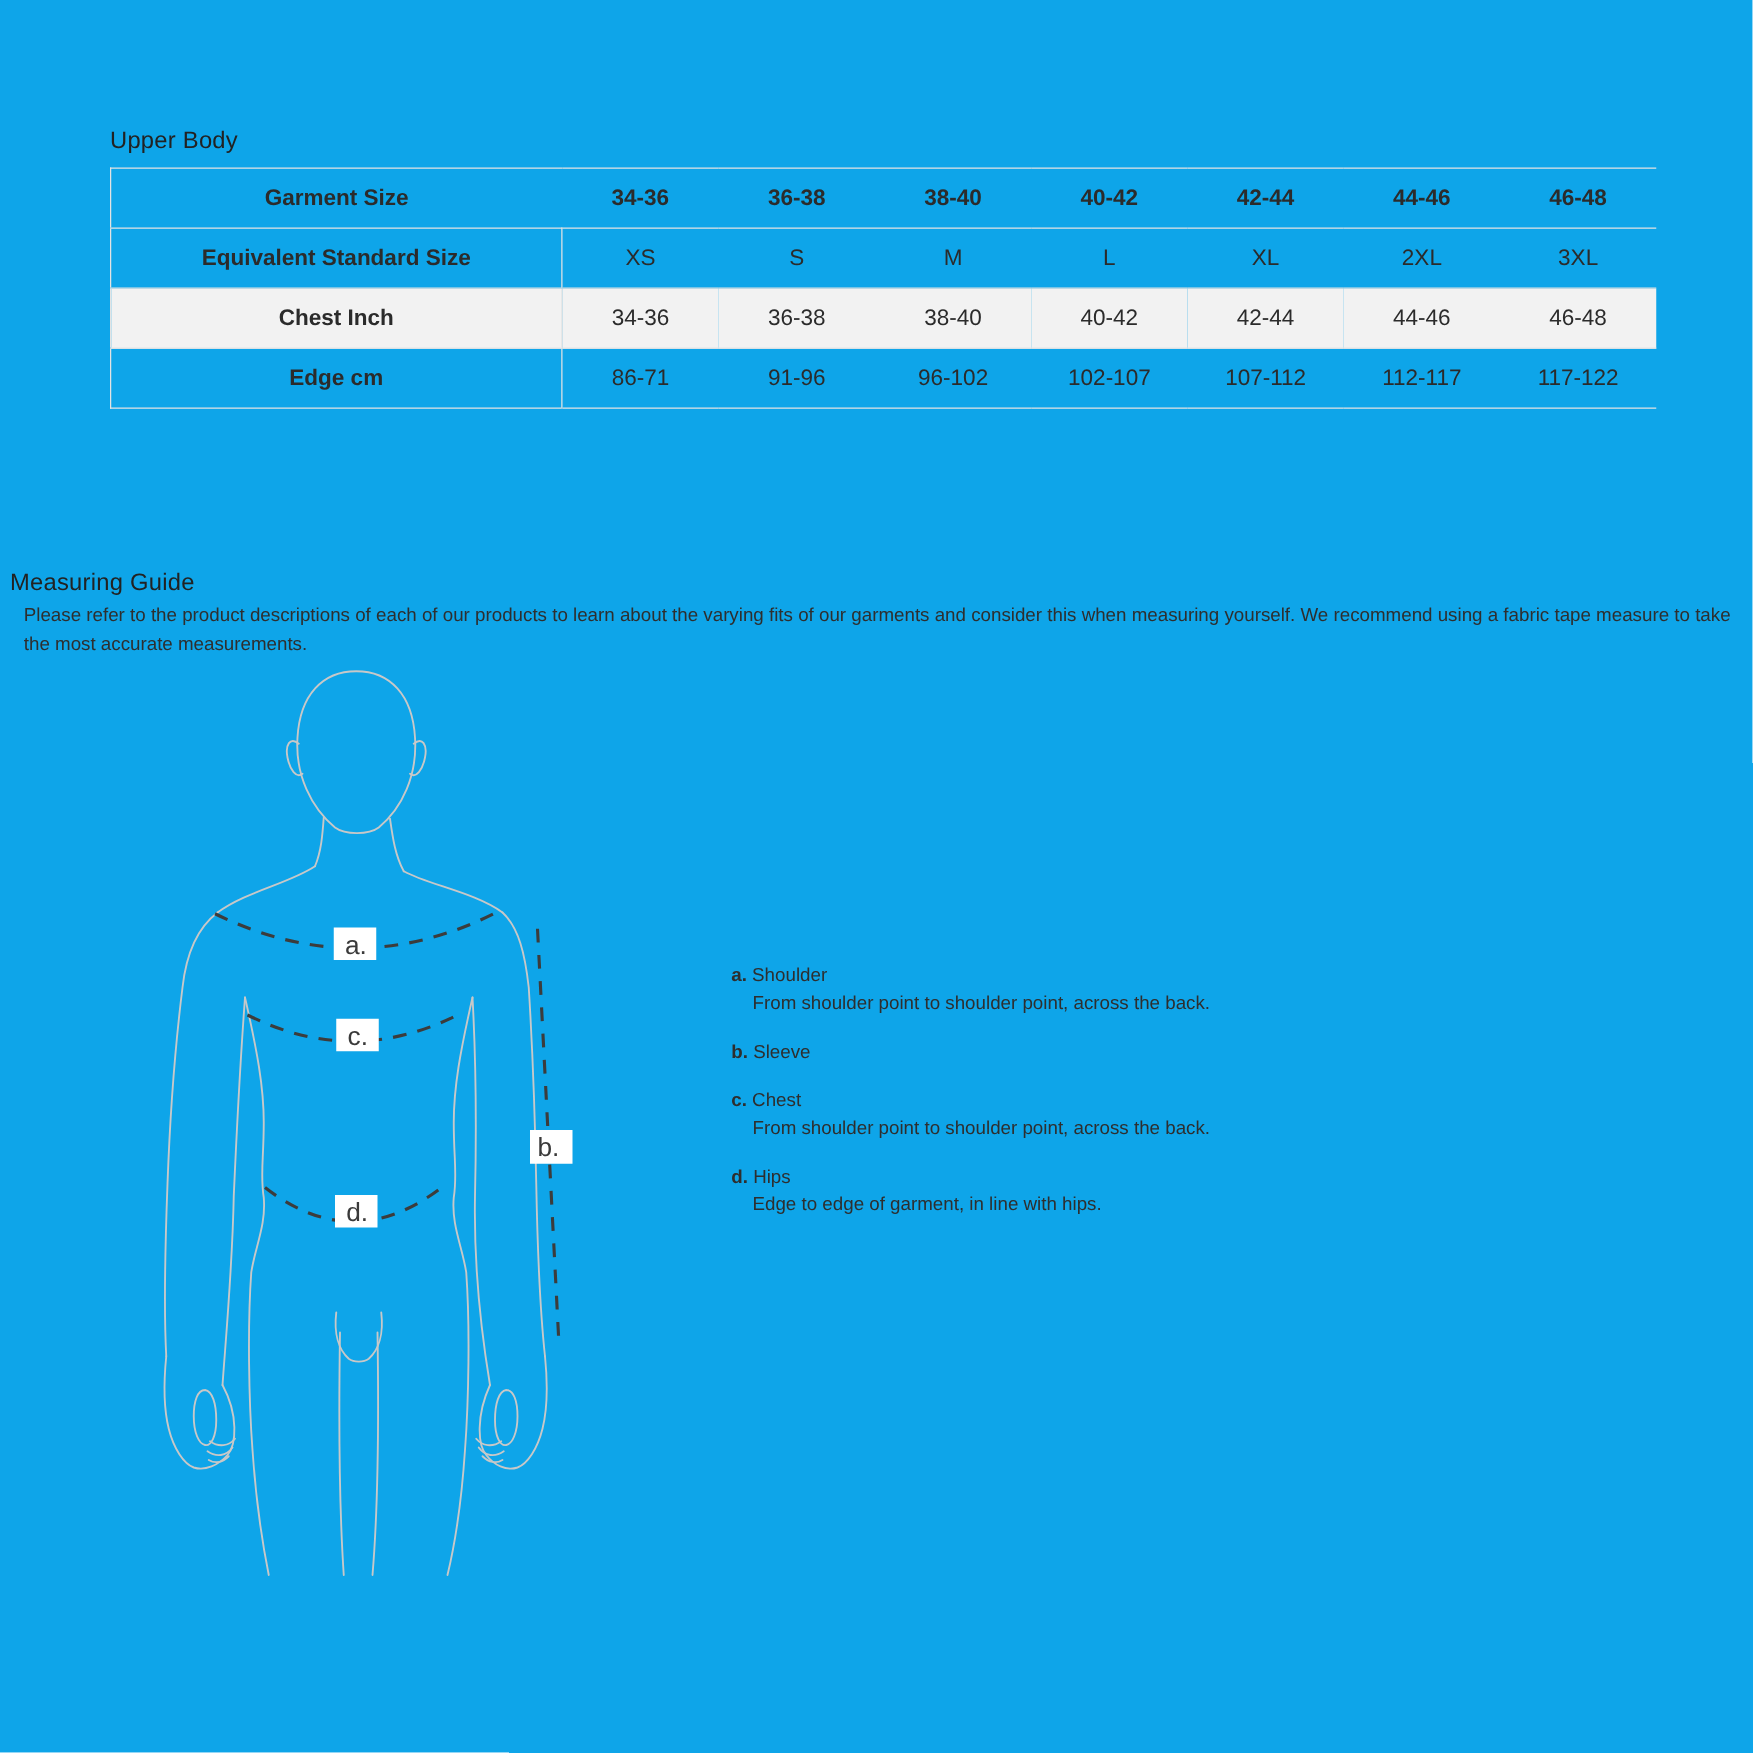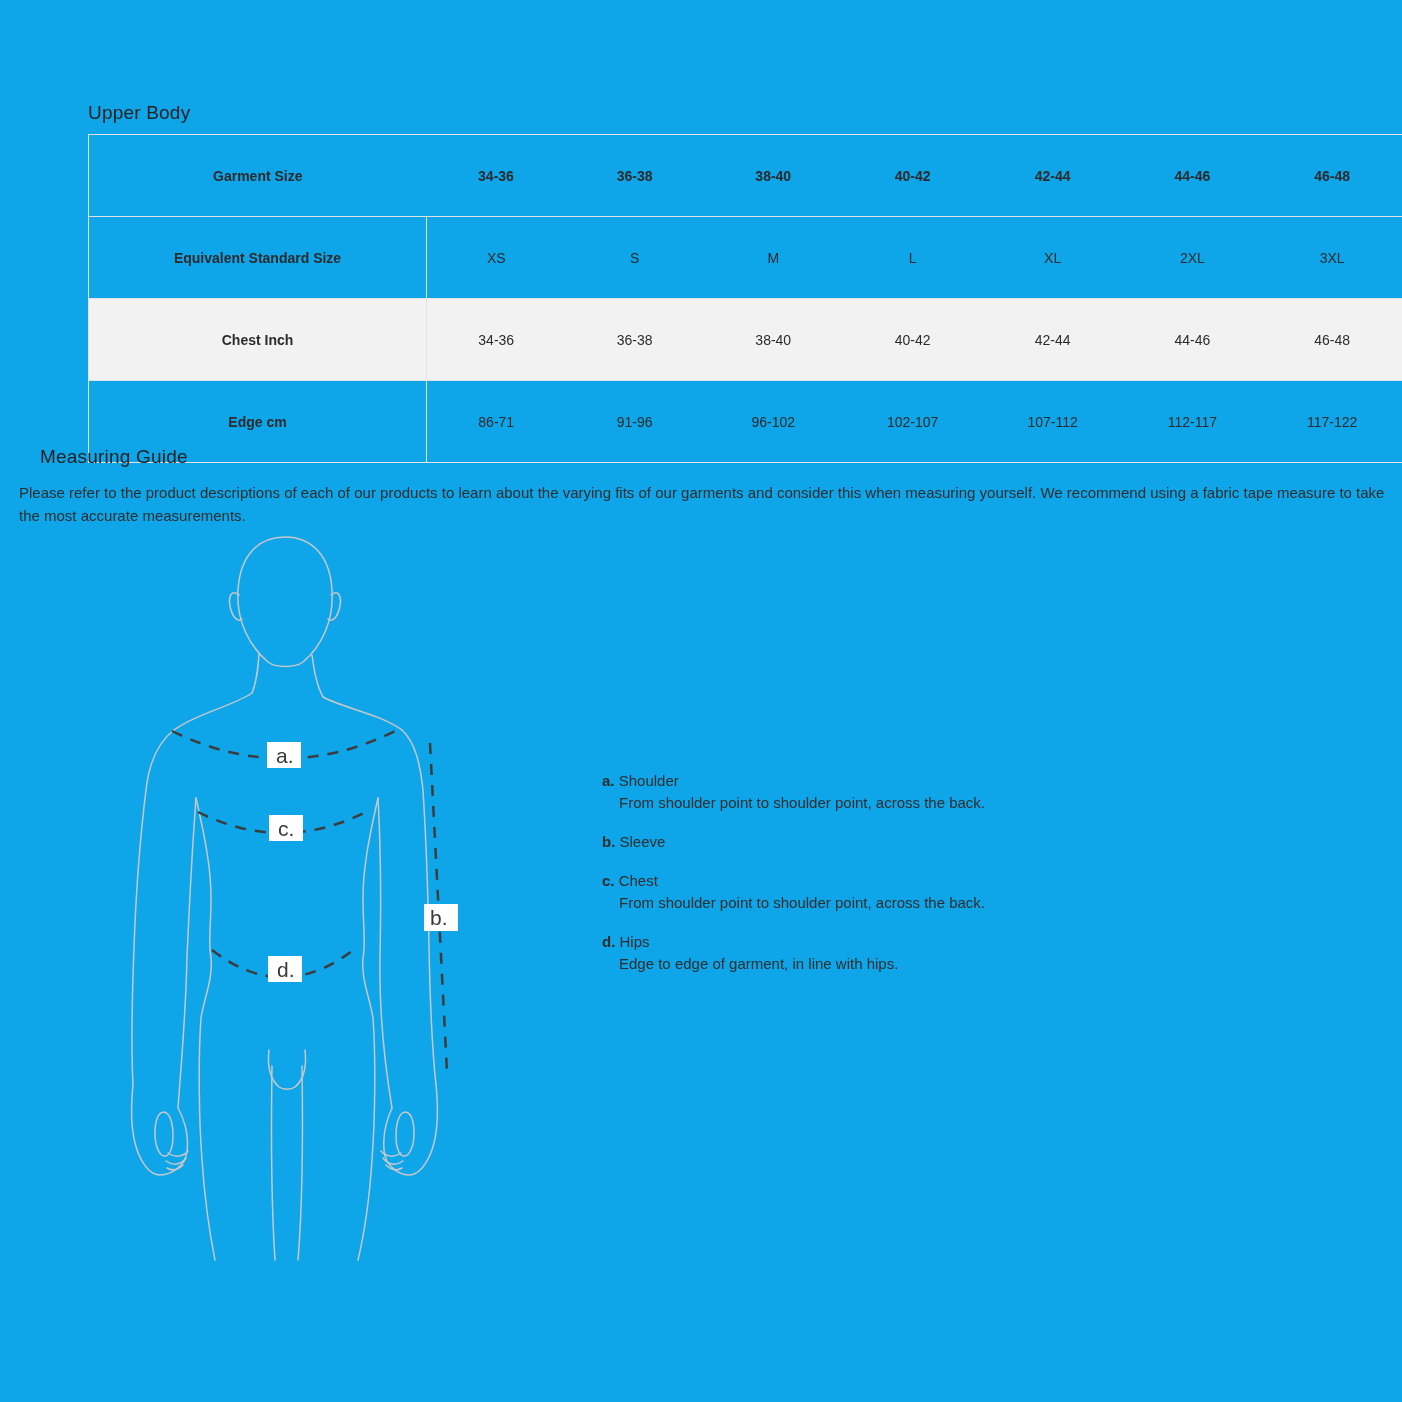--- a/index.html
+++ b/index.html
@@ -4,30 +4,30 @@
 <style>
   html,body{margin:0;padding:0;background:#fff;}
   .page{
     position:relative;width:1402px;height:1402px;background:#0ea5e9;overflow:hidden;
     font-family:"Liberation Sans",sans-serif;color:#2e2e2e;
   }
   .section-title{
     position:absolute;margin:0;font-size:19px;font-weight:500;color:#222222;letter-spacing:.2px;
   }
   #upper-body-title{left:88px;top:102px;}
-  #measuring-guide-title{left:8px;top:446px;margin-left:32px;}
+  #measuring-guide-title{left:8px;top:456px;}
 
   
   table.size-table{
     position:absolute;left:88px;top:134px;border-collapse:collapse;table-layout:fixed;
     border:1px solid #e3e3e3;border-right:0;
   }
   table.size-table td{
     width:125px;height:47px;text-align:center;vertical-align:middle;
-    font-size:14px;color:#2b2b2b;padding:17px;
+    font-size:18px;color:#2b2b2b;padding:0;
   }
   table.size-table td.lbl{width:360px;font-weight:bold;}
   table.size-table tr.hdr td{font-weight:bold;}
   table.size-table tr + tr td{border-top:1px solid #e3e3e3;}
   table.size-table tr:not(.hdr) td.lbl{border-right:1px solid #e3e3e3;}
   table.size-table tr.shaded td{background:#f2f2f2;}
 
   
   p.intro{
     position:absolute;left:8px;top:470px;width:1390px;margin:11px;
@@ -37,21 +37,21 @@
   
   svg.figure{position:absolute;left:120px;top:530px;}
   svg.figure path.body{fill:none;stroke:#c8c8c8;stroke-width:1.5;stroke-linecap:round;stroke-linejoin:round;}
   svg.figure path.dash{fill:none;stroke:#3c3c3c;stroke-width:2.5;}
   svg.figure path.arc{stroke-dasharray:11 9;}
   svg.figure path.vline{stroke-dasharray:11 10;}
   svg.figure text{font-family:"Liberation Sans",sans-serif;font-size:21px;fill:#3a3a3a;}
   svg.figure rect.halo{fill:#ffffff;}
 
   
-  .defs{position:absolute;left:602px;top:770px;width:620px;}
+  .defs{position:absolute;left:585px;top:770px;width:620px;}
   .def{font-size:15px;line-height:22px;color:#2e2e2e;margin:0 0 17px 0;}
   .def .key{font-weight:bold;}
   .def .desc{padding-left:17px;}
 </style>
 </head>
 <body>
 
 <div class="page">
 
   <h2 class="section-title" id="upper-body-title">Upper Body</h2>

